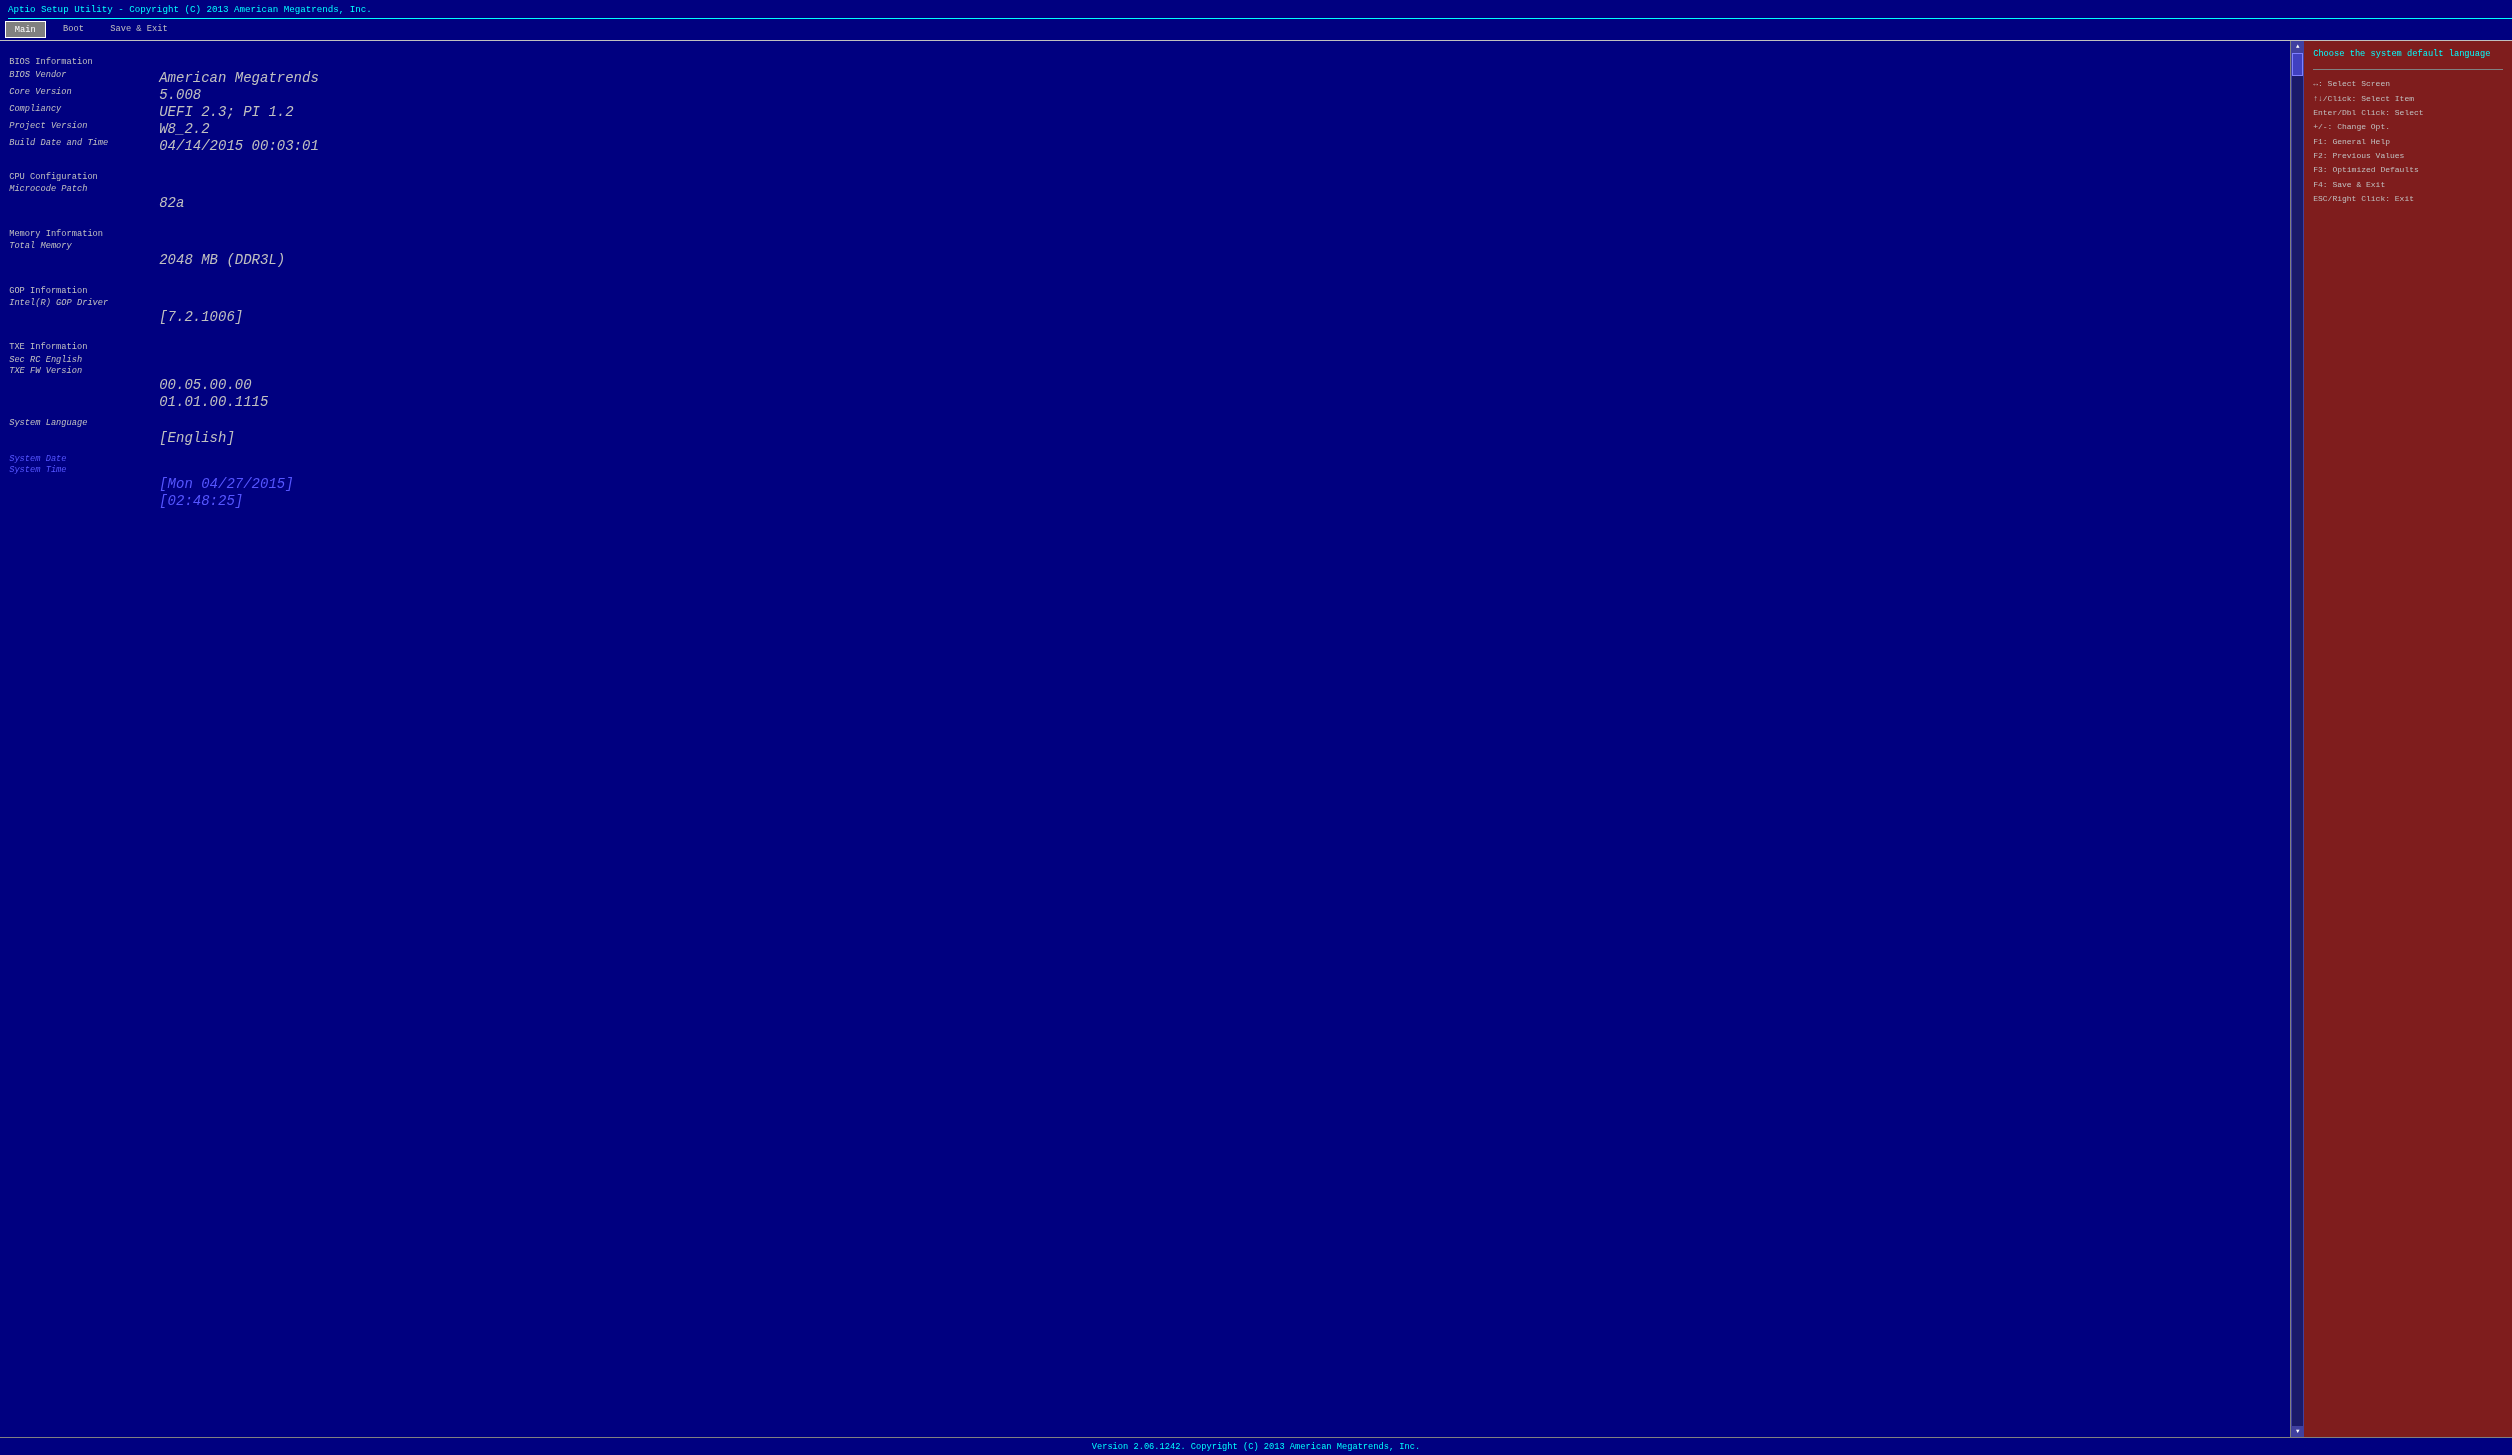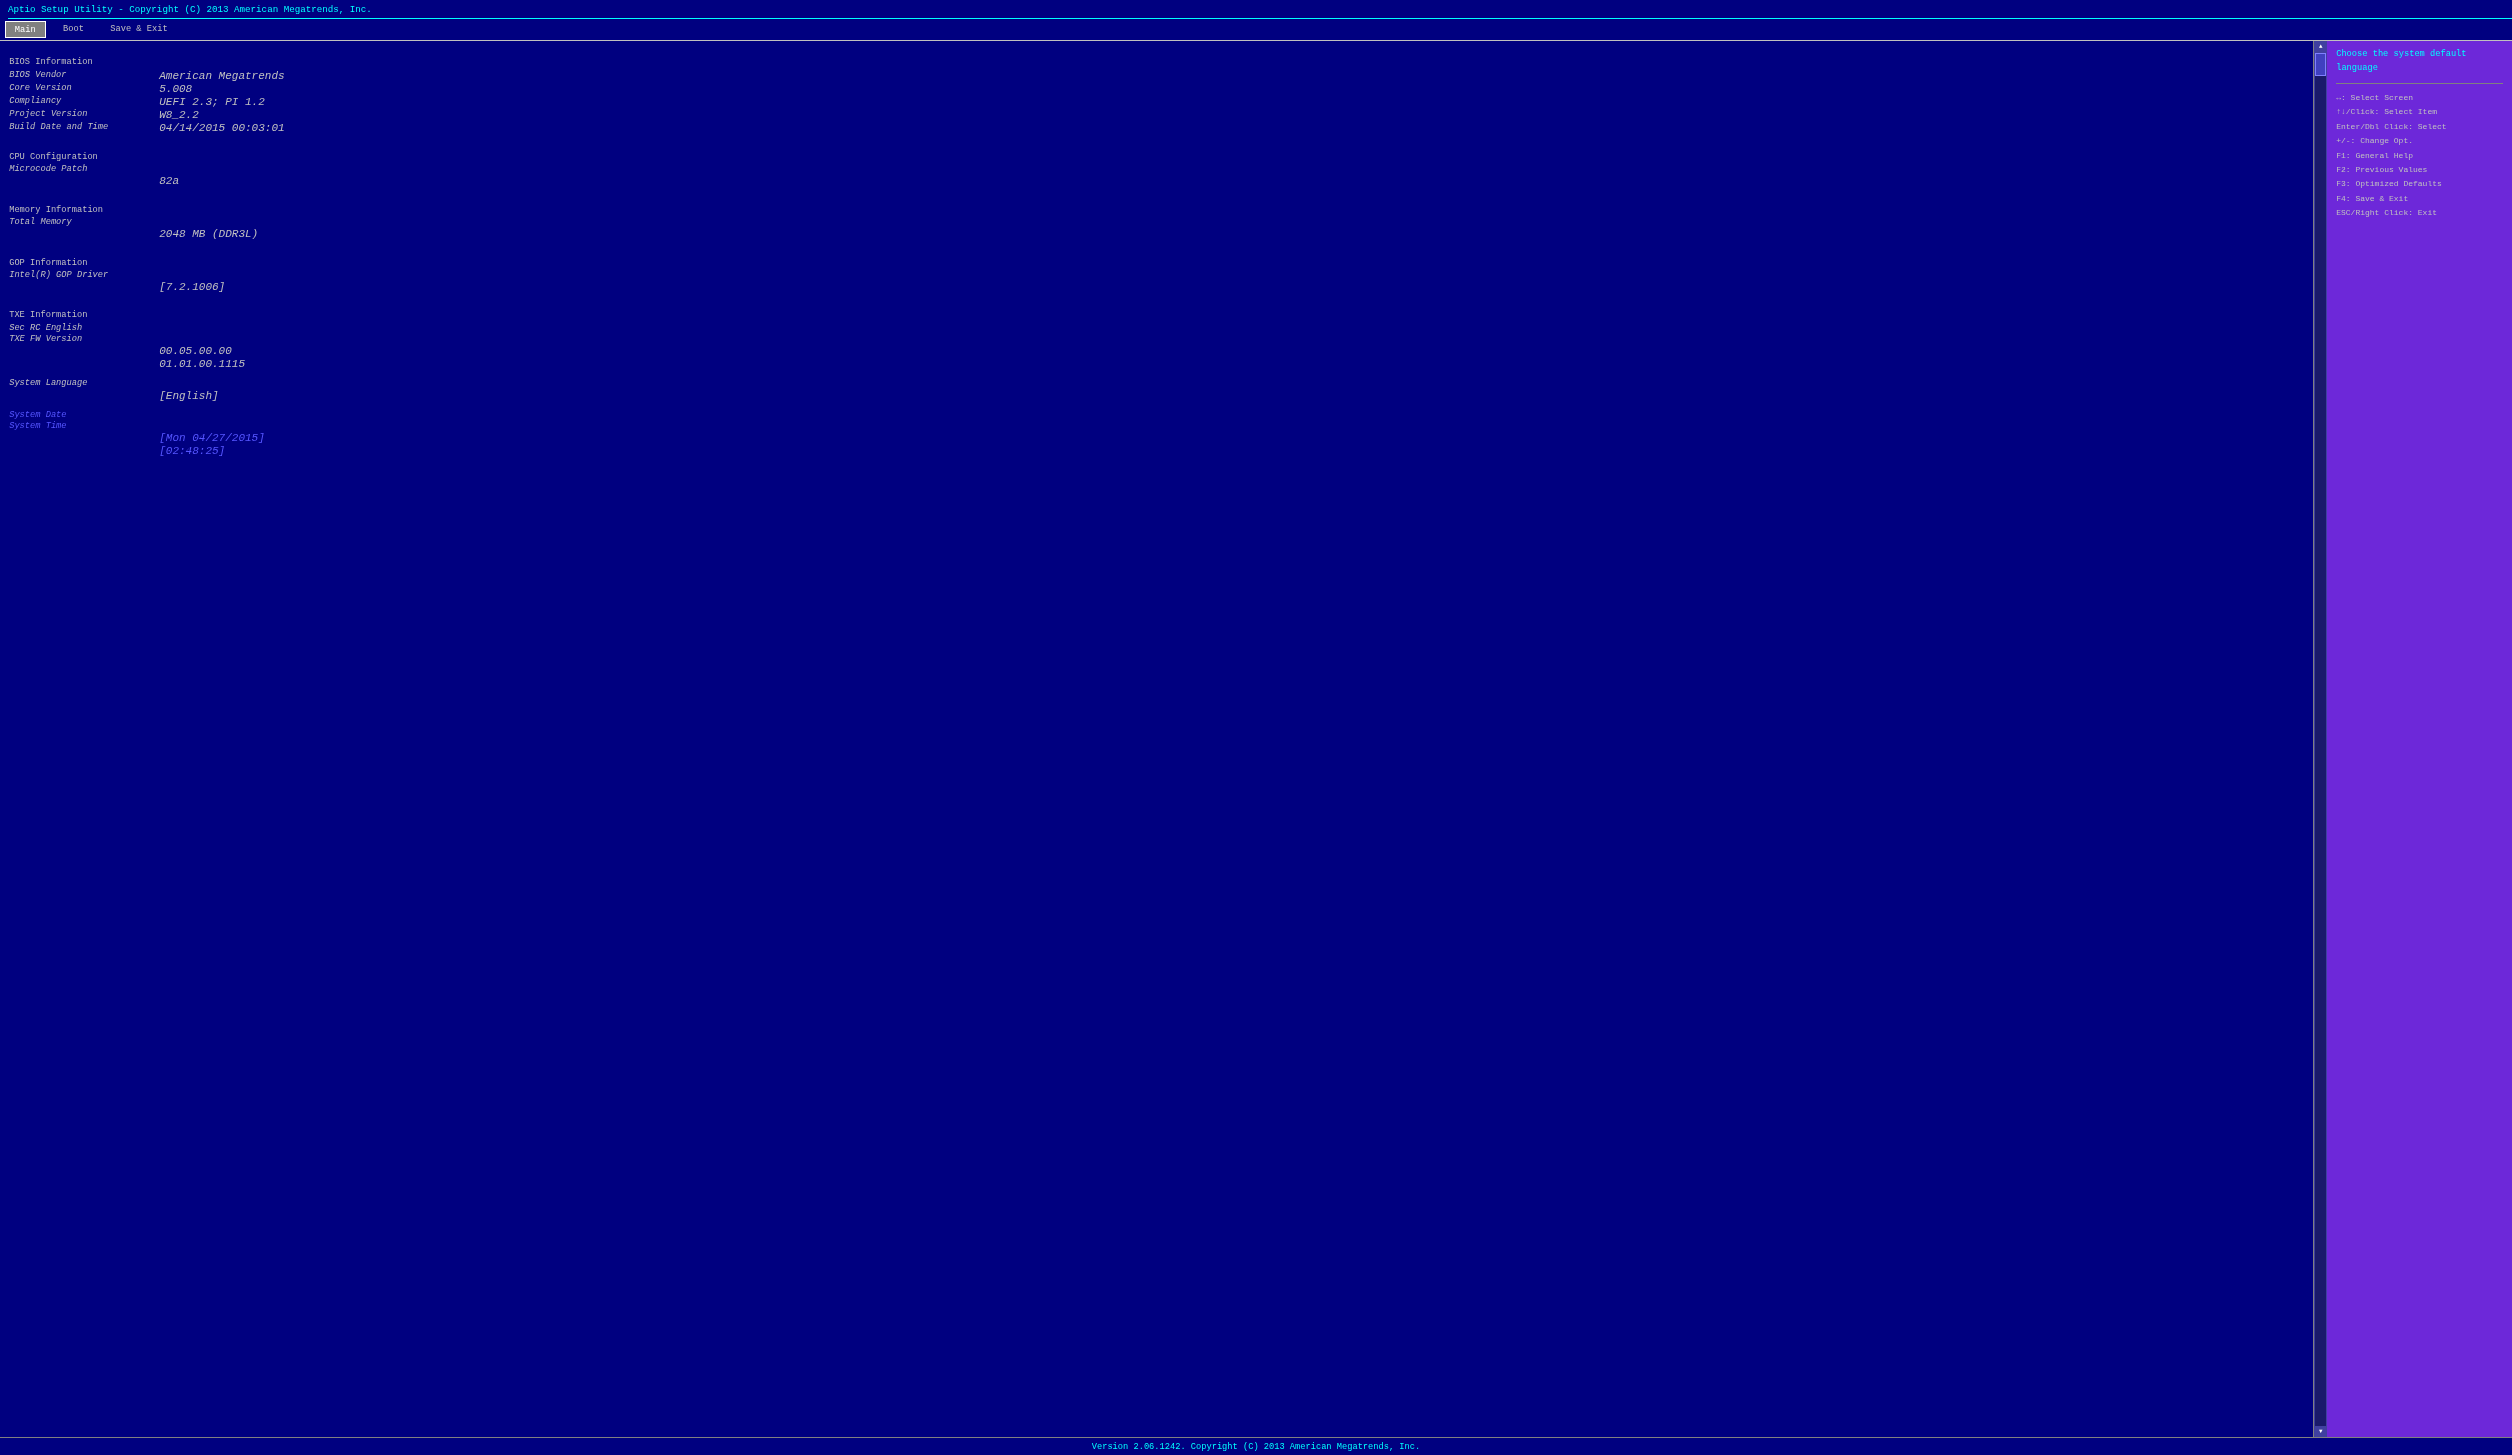--- a/index.html
+++ b/index.html
@@ -53,41 +53,41 @@
     .left-panel {
       flex: 1;
       padding: 7px 9.2px;
       color: #c0c0c0;
       overflow-y: auto;
       border-right: 1.2px solid #808080;
       position: relative;
     }
 
     .right-panel {
-      width: 185px;
+      width: 208px;
       padding: 7px 9.2px;
       color: #c0c0c0;
-      background-color: #6d28d9;
+      background-color: #7f1d1d;
     }
 
     .info-row {
       display: flex;
       margin-bottom: 1.2px;
       font-style: italic;
     }
 
     .info-label {
       color: #c0c0c0;
       min-width: 150px;
       font-size: 8.7px;
     }
 
     .info-value {
       color: #c0c0c0;
-      font-size: 11px;
+      font-size: 14px;
     }
 
     .section-header {
       color: #c0c0c0;
       margin-top: 9.2px;
       margin-bottom: 2.3px;
       font-size: 8.7px;
     }
 
     .help-text {

